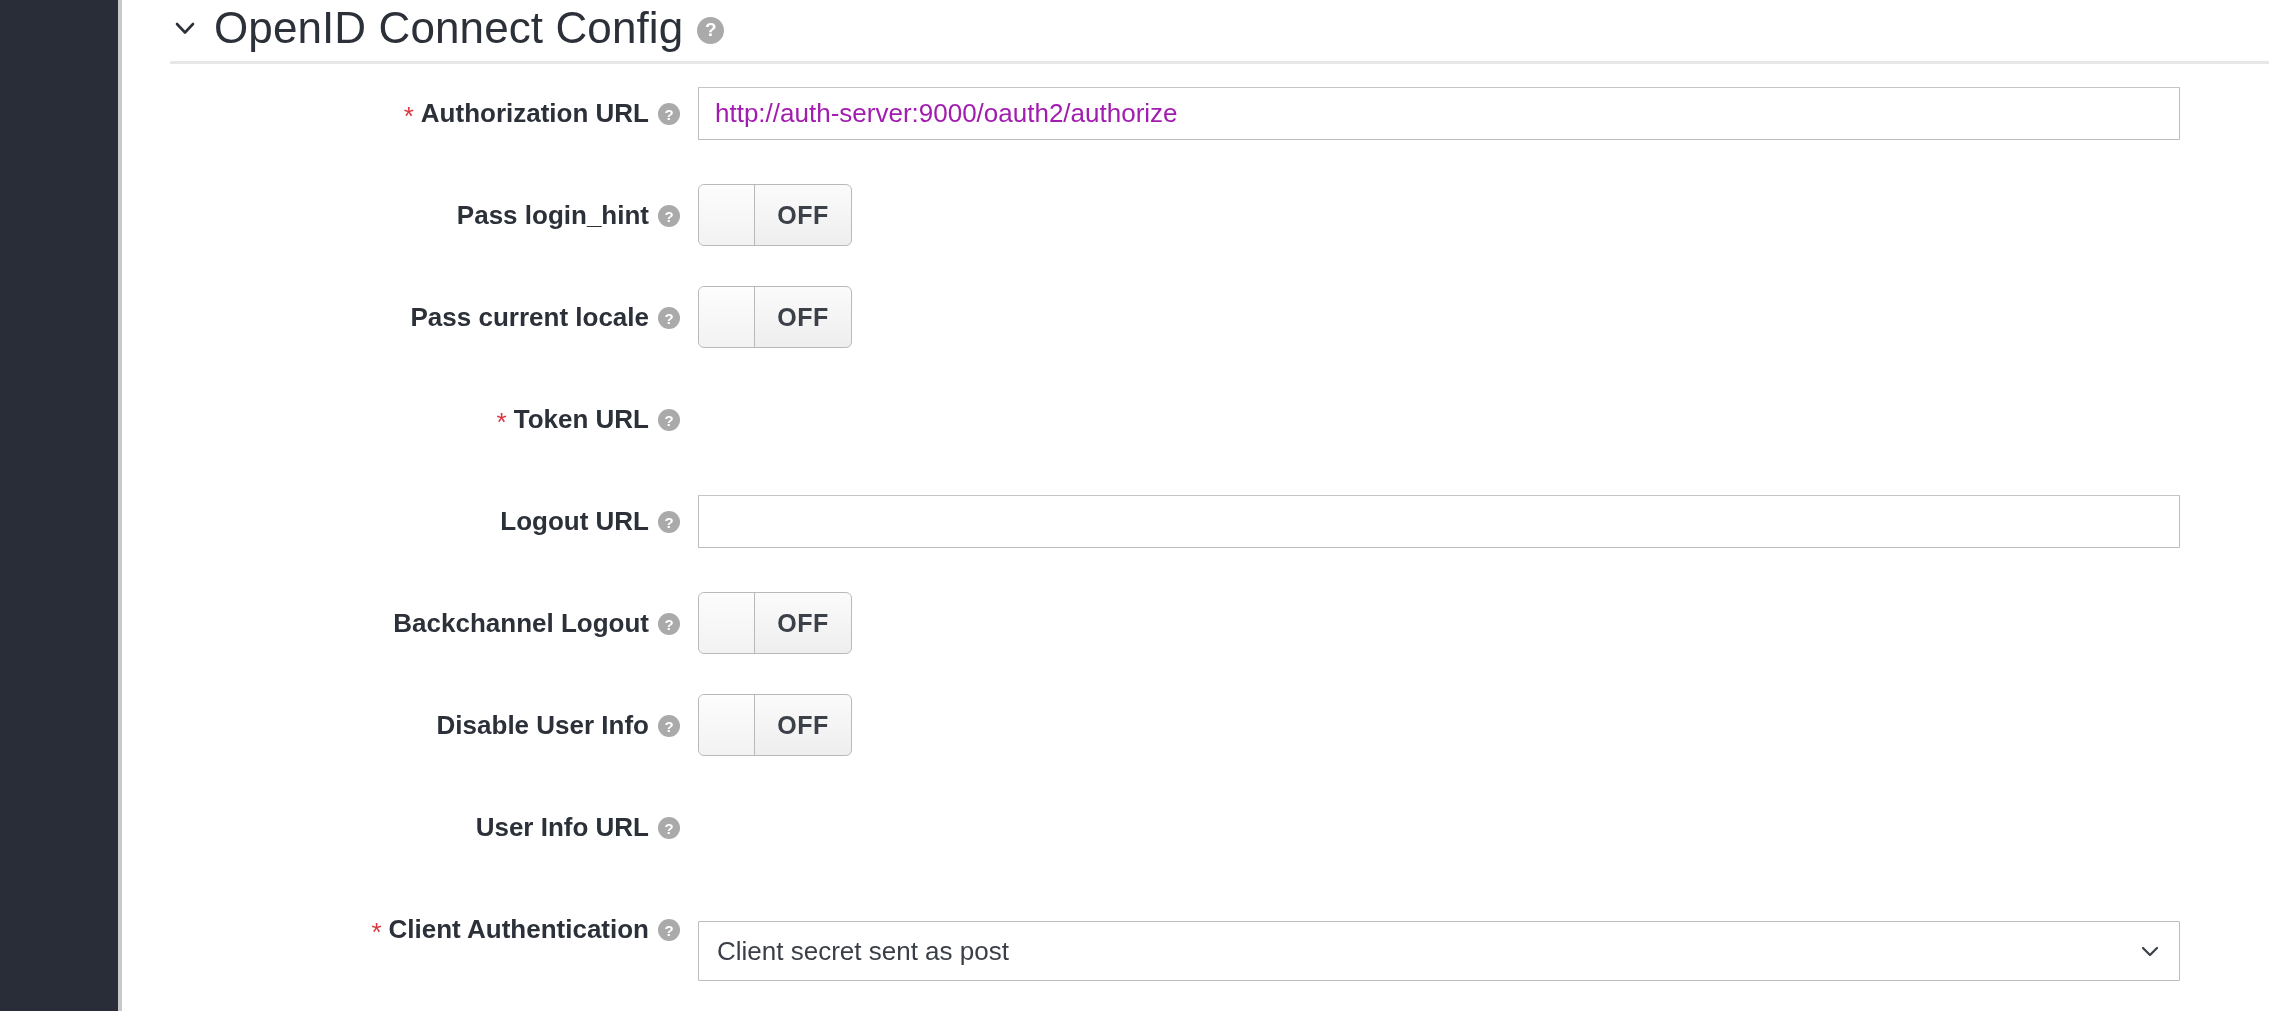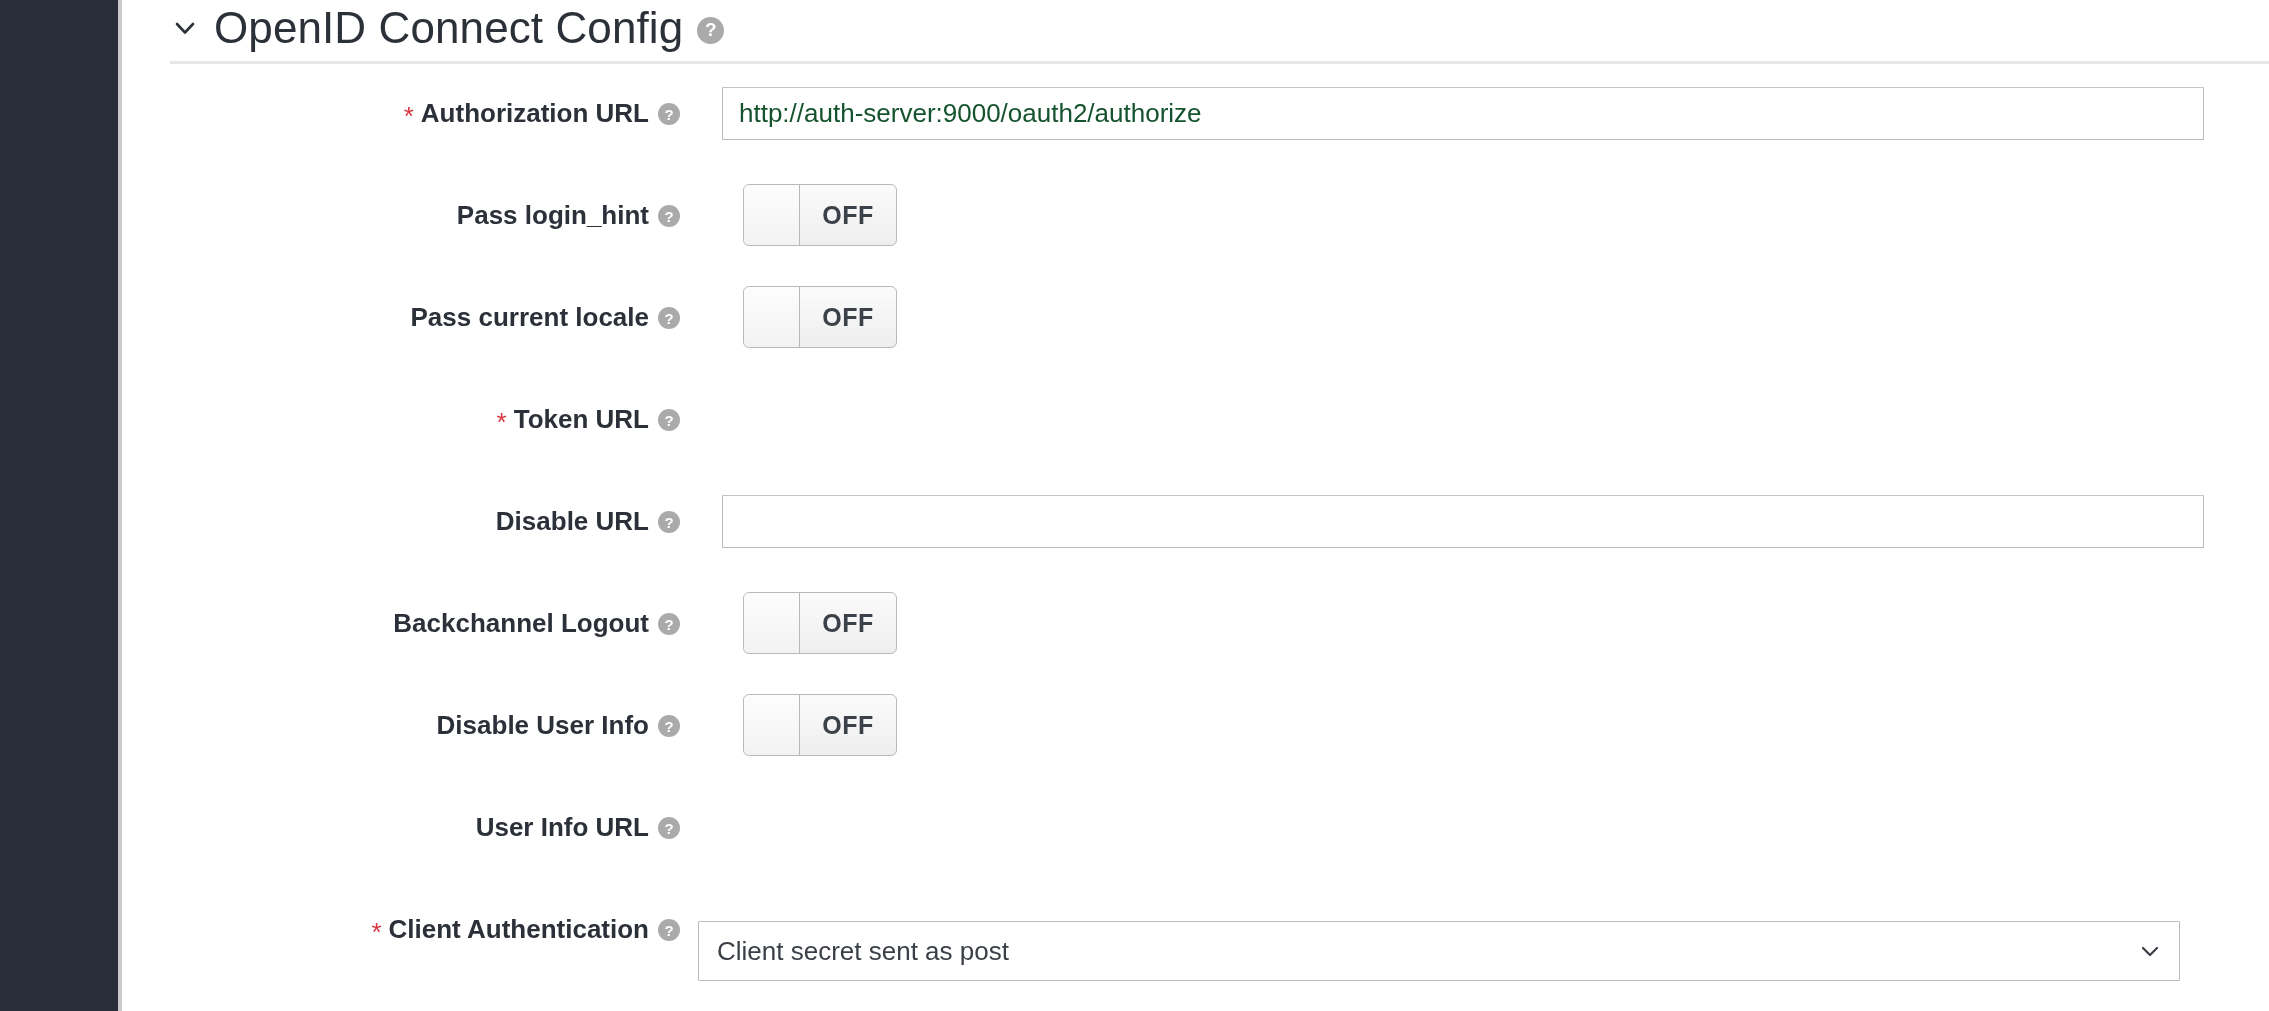--- a/index.html
+++ b/index.html
@@ -161,25 +161,24 @@
 
   
   .text-input {
     width: 1482px;
     height: 53px;
     border: 1px solid #bcbcbc;
     border-top-color: #c4c4c4;
     background: #ffffff;
     font-family: "Liberation Sans", "DejaVu Sans", sans-serif;
     font-size: 26px;
-    color: #14532d;
+    color: #a21caf;
     padding: 0 16px;
     outline: none;
     border-radius: 1px;
-    margin-left: 24px;
   }
   .text-input::placeholder { color: #b9b9b9; }
 
   
   .select-wrap {
     position: relative;
     width: 1482px;
     height: 60px;
     margin-top: 44px;
   }
@@ -214,21 +213,20 @@
     width: 154px;
     height: 62px;
     border: 1px solid #b9b9b9;
     border-radius: 6px;
     background: linear-gradient(180deg, #fbfbfb 0%, #eeeeee 100%);
     display: flex;
     align-items: stretch;
     cursor: pointer;
     overflow: hidden;
     position: relative;
-    margin-left: 45px;
   }
   .toggle-knob {
     width: 56px;
     height: 100%;
     background: linear-gradient(180deg, #fdfdfd 0%, #f2f2f2 100%);
     border-right: 1px solid #b9b9b9;
     border-radius: 5px 0 0 5px;
     flex: 0 0 auto;
   }
   .toggle-label {
@@ -301,21 +299,21 @@
         </div>
         <div class="form-row">
           <div class="row-label">
             <span class="req">*</span>
             <span class="txt">Token URL</span>
             <span class="help-icon sm">?</span>
           </div>
         </div>
         <div class="form-row">
           <div class="row-label">
-            <span class="txt">Disable URL</span>
+            <span class="txt">Logout URL</span>
             <span class="help-icon sm">?</span>
           </div>
           <div class="row-control">
             <input type="text" class="text-input" value="" style="">
           </div>
         </div>
         <div class="form-row">
           <div class="row-label">
             <span class="txt">Backchannel Logout</span>
             <span class="help-icon sm">?</span>

